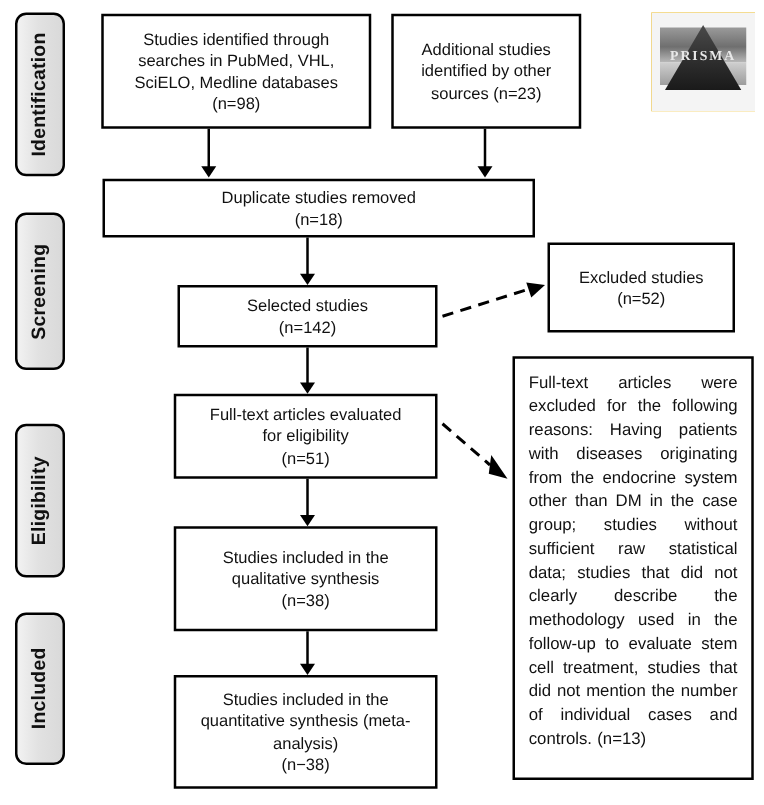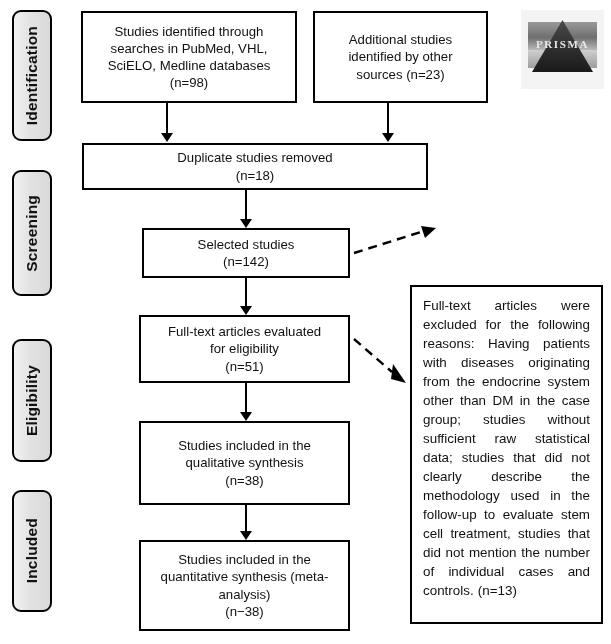--- a/index.html
+++ b/index.html
@@ -148,36 +148,40 @@
     </svg>
   </div>
 
   <div class="box" style="left:81px; top:11px; width:216px; height:92px;">
     <span class="box-text">Studies identified through
 searches in PubMed, VHL,
 SciELO, Medline databases
 (n=98)</span>
   </div>
 
-  <div class="box" style="left:313px; top:11px; width:175px; height:92px;">
+  <div class="box" style="left:313px; top:11px; width:152px; height:92px;">
     <span class="box-text">Additional studies
 identified by other
 sources (n=23)</span>
   </div>
 
   <div class="box" style="left:82px; top:143px; width:346px; height:47px;">
     <span class="box-text">Duplicate studies removed
 (n=18)</span>
   </div>
 
   <div class="box" style="left:142px; top:228px; width:208px; height:50px;">
     <span class="box-text">Selected studies
 (n=142)</span>
   </div>
 
+  <div class="box" style="left:438px; top:194px; width:150px; height:72px;">
+    <span class="box-text">Excluded studies
+(n=52)</span>
+  </div>
 
   <div class="box" style="left:139px; top:315px; width:211px; height:68px;">
     <span class="box-text">Full-text articles evaluated
 for eligibility
 (n=51)</span>
   </div>
 
   <div class="box justified" style="left:410px; top:285px; width:193px; height:339px;">
     <span class="box-text">Full-text articles were excluded for the following reasons: Having patients with diseases originating from the endocrine system other than DM in the case group; studies without sufficient raw statistical data; studies that did not clearly describe the methodology used in the follow-up to evaluate stem cell treatment, studies that did not mention the number of individual cases and controls. (n=13)</span>
   </div>

